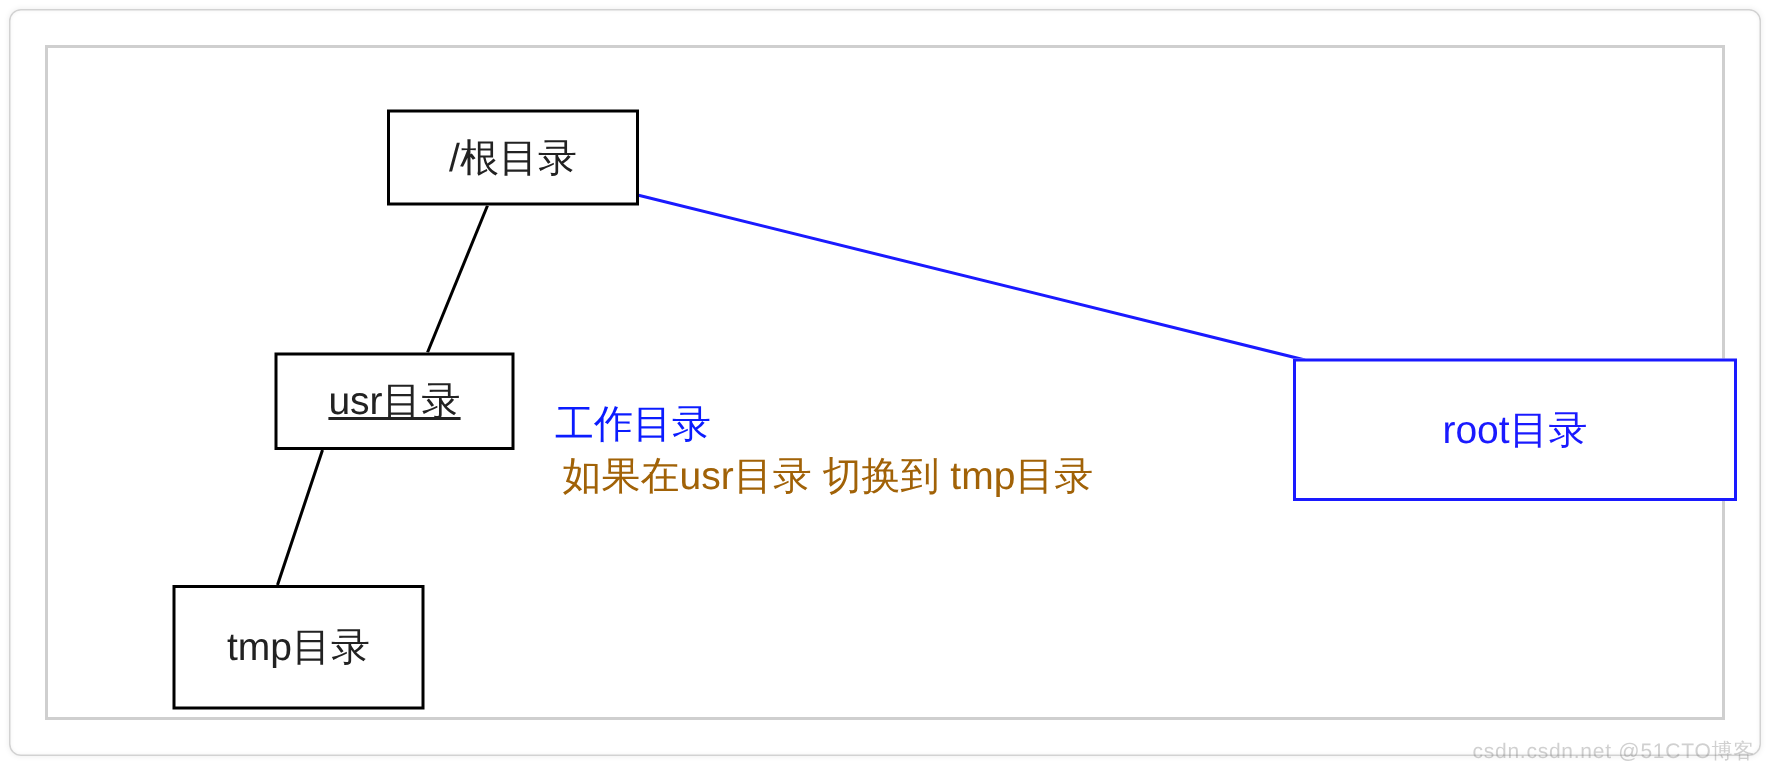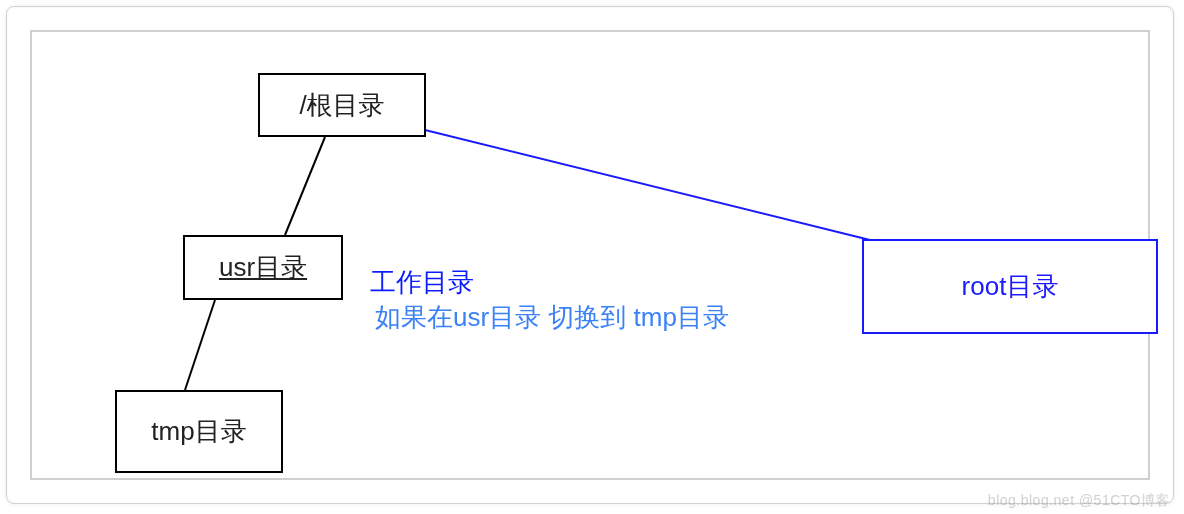--- a/index.html
+++ b/index.html
@@ -57,21 +57,21 @@
     box-sizing: border-box;
   }
   .label-blue {
     position: absolute;
     color: #0b1cff;
     font-size: 26px;
     white-space: nowrap;
   }
   .label-red {
     position: absolute;
-    color: #3b82f6;
+    color: #a16207;
     font-size: 26px;
     white-space: nowrap;
   }
   .watermark {
     position: absolute;
     right: 14px;
     bottom: 4px;
     font-size: 14px;
     color: rgba(120,120,120,0.35);
     letter-spacing: 0.5px;
@@ -119,14 +119,14 @@
 
 <div class="label-blue" style="left:370px; top:245px;margin-top:20px;">
   <span>工作目录</span>
 </div>
 
 <div class="label-red" style="left:375px; top:300px;">
   <span>如果在usr目录 切换到 tmp目录</span>
 </div>
 
 <div class="watermark">
-  <span>blog.blog.net @51CTO博客</span>
+  <span>csdn.csdn.net @51CTO博客</span>
 </div>
 
 </body></html>

